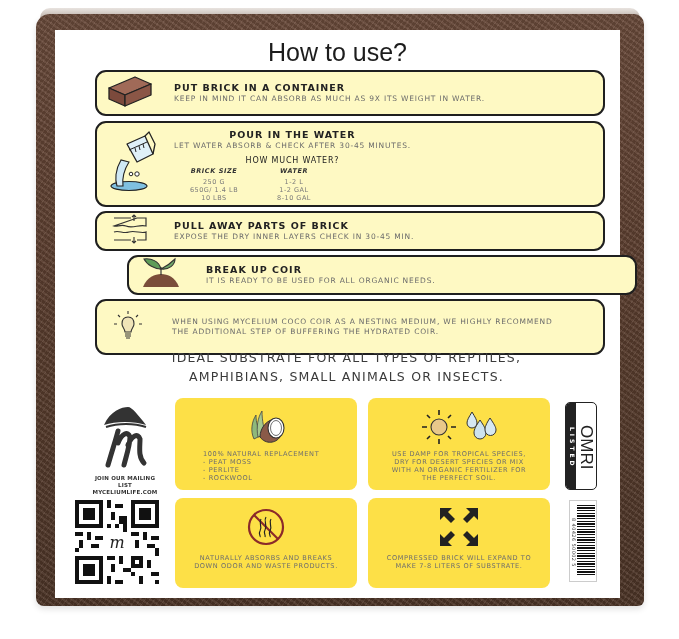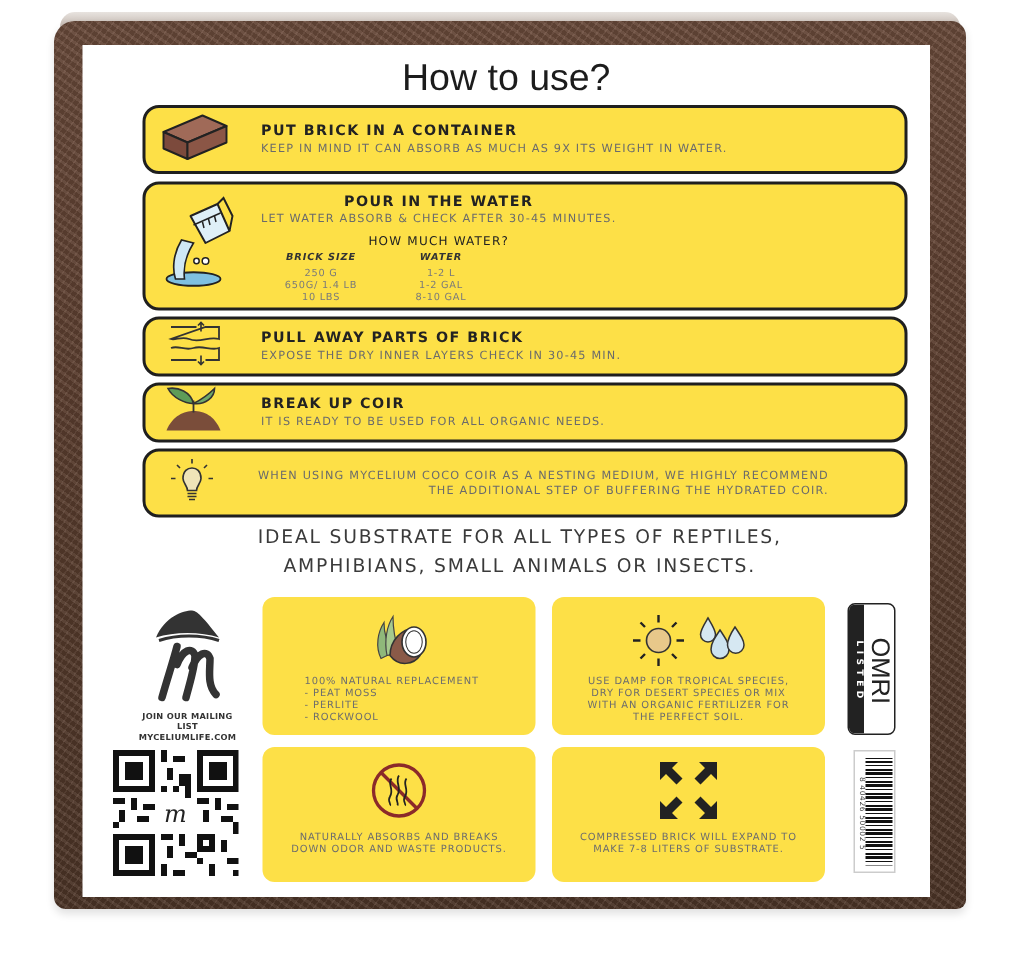--- a/index.html
+++ b/index.html
@@ -25,21 +25,21 @@
     background: #ffffff;
   }
 
   .title {
     position: absolute; left: 0; right: 0; top: 8px; text-align: center;
     font-family: "Liberation Sans", sans-serif; font-size: 25px; font-weight: 400; color: #1c1c1c;
   }
 
   .step {
     position: absolute; left: 40px; width: 510px;
-    border: 2px solid #1f1f1f; border-radius: 11px; background: #fde047;
+    border: 2px solid #1f1f1f; border-radius: 11px; background: #fef9c3;
   }
   .step .icon { position: absolute; left: 10px; top: 50%; transform: translateY(-50%); }
   .step .text { position: absolute; left: 77px; top: 50%; transform: translateY(-50%); }
   .step-title { font-size: 9.5px; font-weight: bold; letter-spacing: 1px; color: #222; line-height: 12px; }
   .step-desc { font-size: 7.5px; letter-spacing: 0.8px; color: #6b6b6b; line-height: 10px; }
 
   .water-title { font-size: 8px; font-weight: normal; letter-spacing: 0.8px; color: #222; margin-top: 5px; }
   .water-table { display: grid; grid-template-columns: 80px 80px; margin-top: 2px; }
   .water-table .th { font-size: 6.5px; font-style: italic; font-weight: bold; letter-spacing: 0.6px; color: #333; margin-bottom: 3px; }
   .water-table .td { font-size: 6.5px; letter-spacing: 0.5px; color: #7a7a7a; line-height: 8px; }
@@ -148,36 +148,36 @@
         <path d="M23,7 V1 M21,3 L23,1 L25,3" fill="none" stroke="#333" stroke-width="1.1"></path>
         <path d="M23,23 V29 M21,27 L23,29 L25,27" fill="none" stroke="#333" stroke-width="1.1"></path>
       </svg>
     </span>
     <div class="text">
       <div class="step-title">PULL AWAY PARTS OF BRICK</div>
       <div class="step-desc">EXPOSE THE DRY INNER LAYERS CHECK IN 30-45 MIN.</div>
     </div>
   </div>
 
-  <div class="step" style="top:225px;height:40px;">
+  <div class="step" style="top:225px;height:40px;margin-left:32px;">
     <span class="icon" style="left:12px;">
       <svg width="40" height="32" viewBox="0 0 40 32">
         <path d="M2,30 C6,20 14,17 20,17 C27,17 34,20 38,30 Z" fill="#7a4d3a"></path>
         <path d="M20,18 V10" stroke="#333" stroke-width="1.2"></path>
         <path d="M20,12 C14,12 6,8 3,2 C10,1 18,4 20,12 Z" fill="#5e9c58" stroke="#333" stroke-width="1.1"></path>
         <path d="M20,12 C24,10 30,6 34,2 C34,8 28,13 20,12 Z" fill="#6fa86a" stroke="#333" stroke-width="1.1"></path>
       </svg>
     </span>
     <div class="text">
       <div class="step-title">BREAK UP COIR</div>
       <div class="step-desc">IT IS READY TO BE USED FOR ALL ORGANIC NEEDS.</div>
     </div>
   </div>
 
-  <div class="step" style="top:269px;height:46px;text-align:right;">
+  <div class="step" style="top:269px;height:56px;">
     <span class="icon" style="left:16px;">
       <svg width="30" height="30" viewBox="0 0 30 30">
         <path d="M15,1 V4 M5,5 L7,7 M25,5 L23,7 M1,14 H4 M26,14 H29" stroke="#333" stroke-width="1.1"></path>
         <path d="M9,14 C9,9 12,7 15,7 C18,7 21,9 21,14 C21,17 18,19 18,22 H12 C12,19 9,17 9,14 Z" fill="#efe4b8" stroke="#333" stroke-width="1.1"></path>
         <path d="M12,24 H18 M12,26 H18 M13,28 H17" stroke="#333" stroke-width="1.1"></path>
       </svg>
     </span>
     <div class="text" style="left:75px;">
       <div class="step-desc">WHEN USING MYCELIUM COCO COIR AS A NESTING MEDIUM, WE HIGHLY RECOMMEND</div>
       <div class="step-desc">THE ADDITIONAL STEP OF BUFFERING THE HYDRATED COIR.</div>

